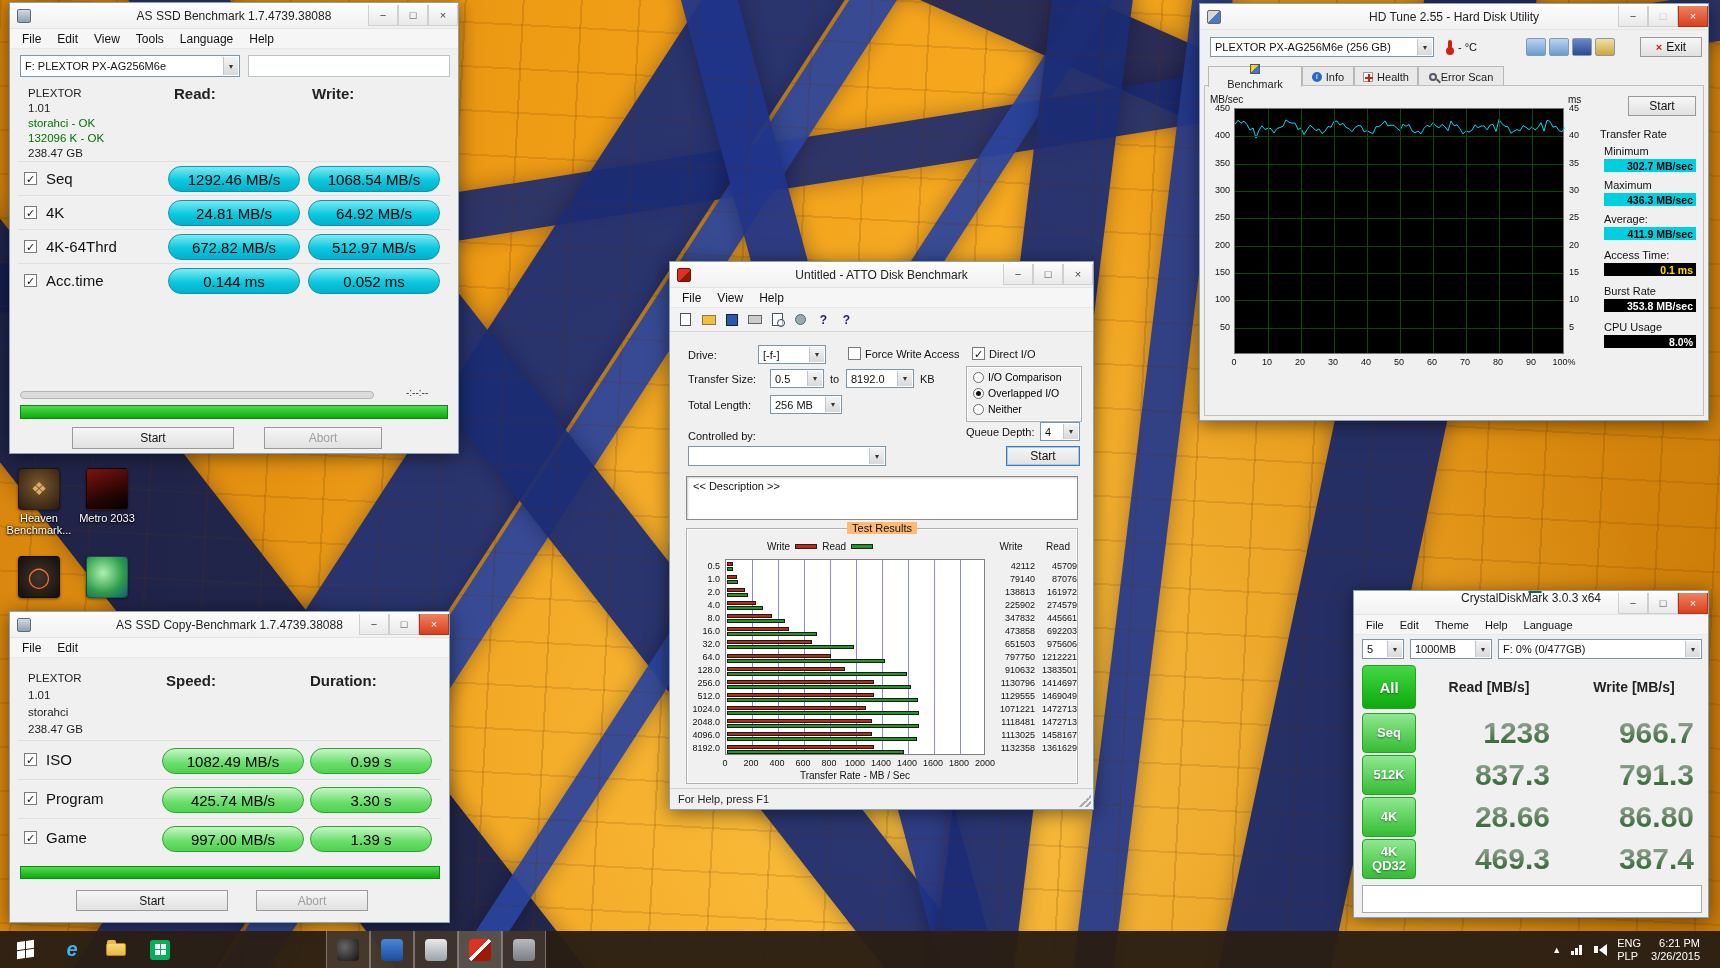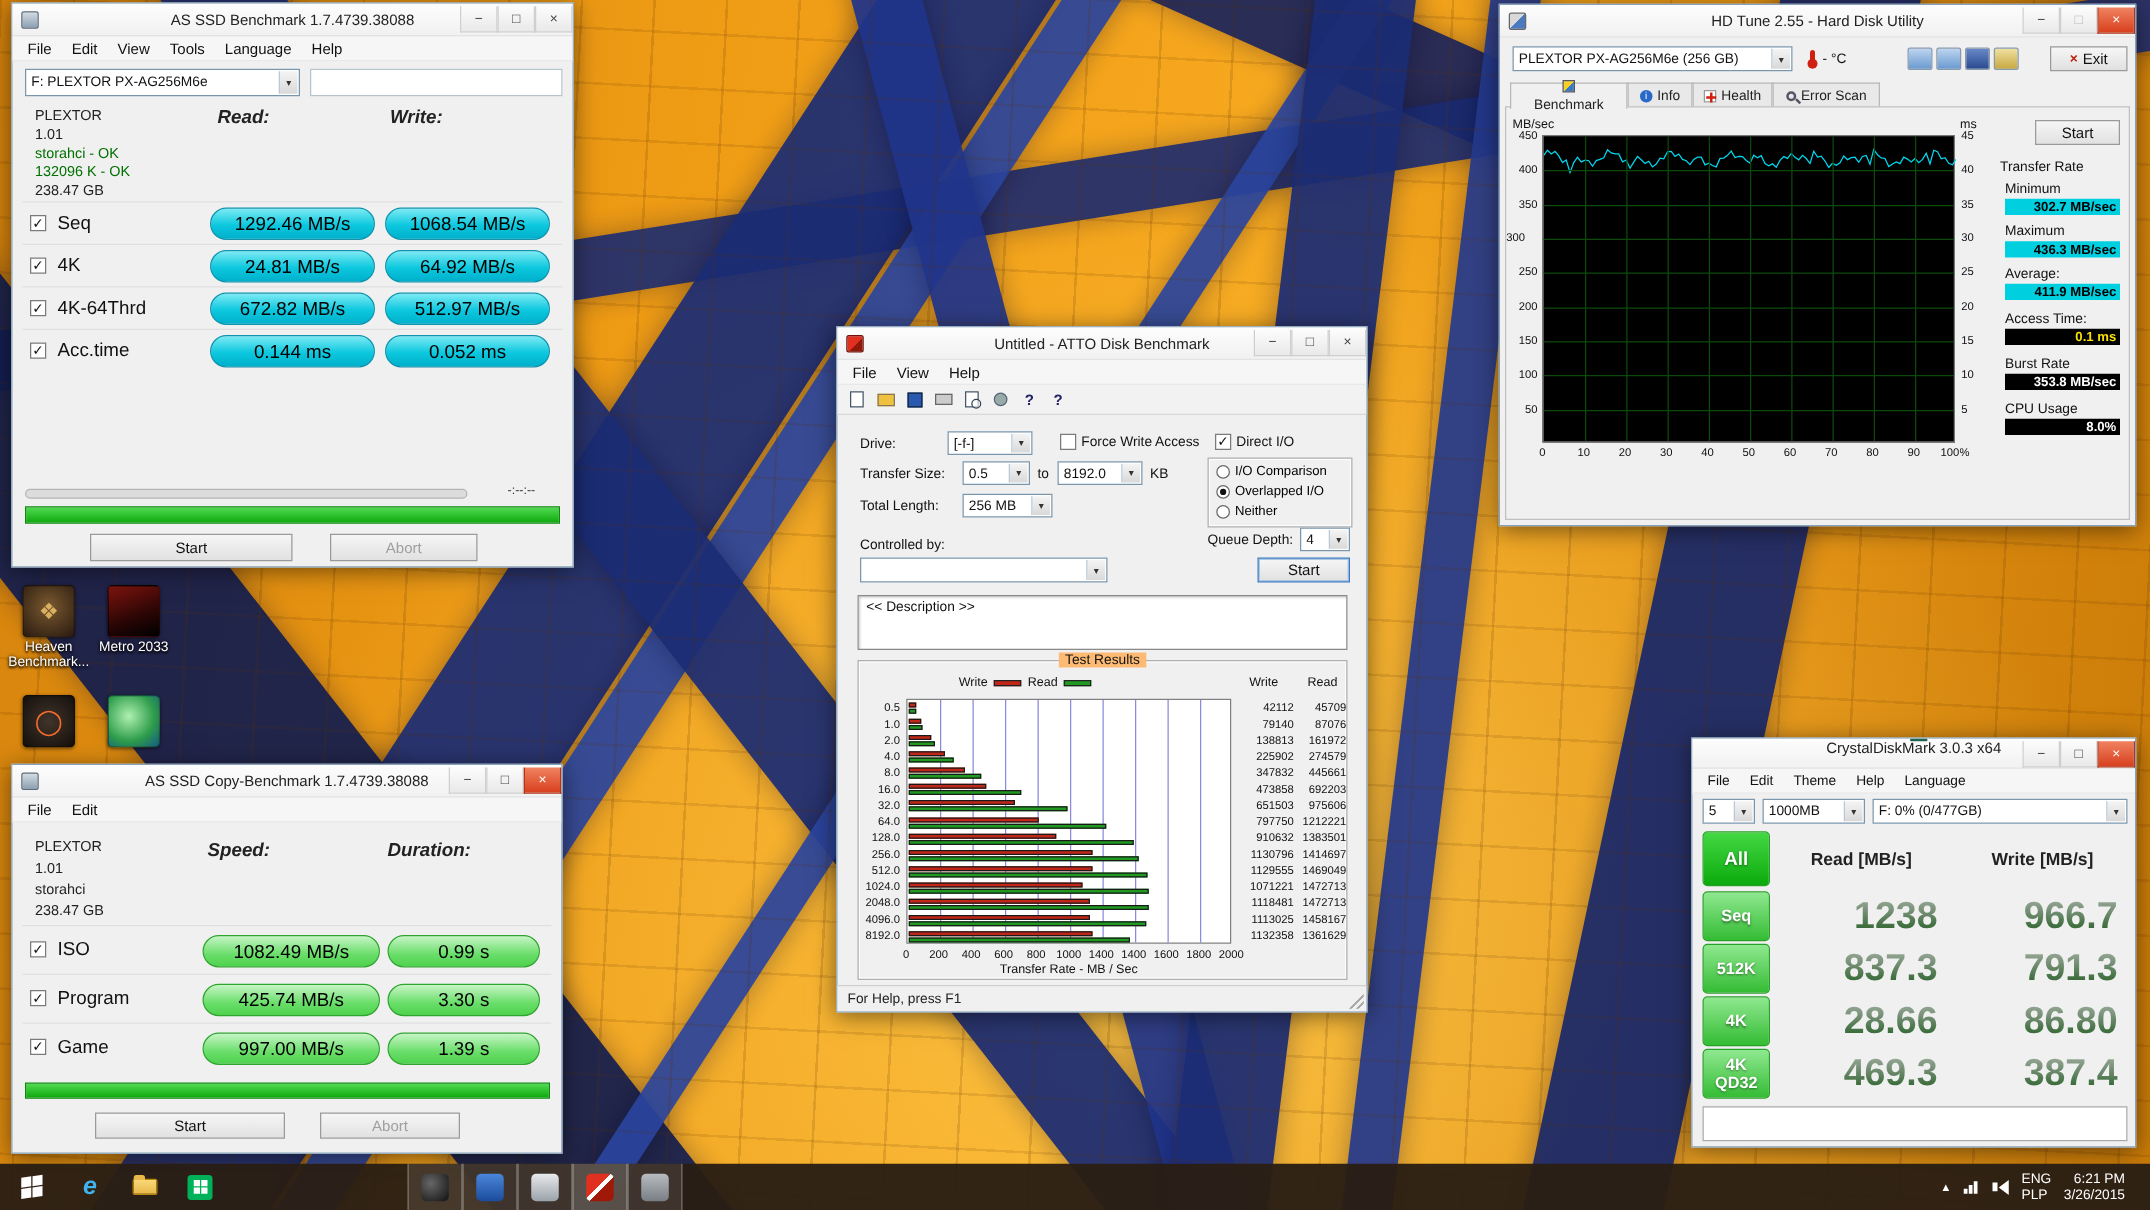--- a/index.html
+++ b/index.html
@@ -50,21 +50,21 @@
 .rad{width:11px;height:11px;border:1px solid #6a6a6a;border-radius:50%;background:#fff;flex:none;}
 .rad.sel::after{content:'';display:block;width:5px;height:5px;margin:2px;border-radius:50%;background:#111;}
 .pill{position:absolute;border-radius:13px;display:flex;align-items:center;justify-content:center;font-size:15px;color:#000;}
 .pill.cyan{background:linear-gradient(#7deaf4,#0cc8de 55%,#00b0cc);border:1px solid #0e94ae;}
 .pill.green{background:linear-gradient(#c6f5c6,#6ade6a 60%,#4ed24e);border:1px solid #2fa42f;}
 .pill span{pointer-events:none;}
 
 
 .arow{position:absolute;left:8px;right:8px;height:34px;border-top:1px solid #e0e0e0;}
 .rlab{font-size:15px;color:#111;}
-.hdr15{position:absolute;font-size:15px;font-weight:bold;color:#222;font-style:italic;}
+.hdr15{position:absolute;font-size:15px;font-weight:bold;color:#222;}
 .inf{position:absolute;font-size:11.5px;color:#222;}
 .inf.ok{color:#007000;}
 .track{position:absolute;height:8px;background:#dcdcdc;border:1px solid #b5b5b5;border-radius:4px;}
 .gbar{position:absolute;height:14px;background:linear-gradient(#52da52,#0daa0d);border:1px solid #0a8a0a;}
 
 
 .tab{position:absolute;top:62px;height:20px;background:#e9e9e9;border:1px solid #b8b8b8;border-bottom:none;display:flex;align-items:center;justify-content:center;gap:4px;font-size:11px;color:#222;}
 .tab.sel{background:#f0f0f0;height:21px;z-index:3;}
 .page{position:absolute;left:4px;right:4px;top:81px;bottom:4px;border:1px solid #c0c0c0;background:#f0f0f0;}
 #hd-plot{position:absolute;left:34px;top:104px;width:330px;height:246px;background:#000;border:1px solid #777;}
@@ -387,21 +387,21 @@
   <div class="page"></div>
 
   <span class="axlab" style="left:10px;top:90px;">MB/sec</span>
   <span class="axlab" style="left:368px;top:90px;">ms</span>
   <div class="btn" style="left:428px;top:92px;width:68px;height:20px;">Start</div>
 
   <div id="hd-yticks" class="abs" style="left:4px;top:104px;width:28px;height:246px;">
       <div class="tick" style="top: -5px; right: 2px;">450</div>
       <div class="tick" style="top: 22.3px; right: 2px;">400</div>
       <div class="tick" style="top: 49.7px; right: 2px;">350</div>
-      <div class="tick" style="top: 77px; right: 12px; margin-left: 12px;">300</div>
+      <div class="tick" style="top: 77px; right: 2px; margin-left: 12px;">300</div>
       <div class="tick" style="top: 104.3px; right: 2px;">250</div>
       <div class="tick" style="top: 131.7px; right: 2px;">200</div>
       <div class="tick" style="top: 159px; right: 2px;">150</div>
       <div class="tick" style="top: 186.3px; right: 2px;">100</div>
       <div class="tick" style="top: 213.7px; right: 2px;">50</div>
     </div>
   <div id="hd-plot">
     <svg width="330" height="246" style="position:absolute;left:0;top:0;">
       <polyline id="hd-line" fill="none" stroke="#00d8f0" stroke-width="1" points="0.0,15.3 3.0,11.2 6.0,14.2 9.0,12.1 12.0,15.7 15.0,21.1 18.0,19.0 21.0,29.1 24.0,21.1 27.0,16.8 30.0,20.5 33.0,19.1 36.0,19.6 39.0,24.0 42.0,19.5 45.0,18.5 48.0,17.2 51.0,10.8 54.0,13.3 57.0,14.1 60.0,14.1 63.0,20.5 66.0,19.0 69.0,25.6 72.0,20.7 75.0,16.2 78.0,18.8 81.0,21.7 84.0,20.0 87.0,24.5 90.0,22.2 93.0,17.5 96.0,18.1 99.0,12.4 102.0,12.1 105.0,16.1 108.0,14.2 111.0,18.5 114.0,19.6 117.0,22.7 120.0,18.5 123.0,16.7 126.0,16.7 129.0,22.9 132.0,21.6 135.0,23.4 138.0,24.5 141.0,17.7 144.0,17.5 147.0,15.3 150.0,11.9 153.0,17.0 156.0,16.2 159.0,16.3 162.0,19.4 165.0,21.5 168.0,15.2 171.0,17.3 174.0,15.5 177.0,21.9 180.0,23.7 183.0,22.1 186.0,24.8 189.0,19.3 192.0,16.3 195.0,17.7 198.0,13.7 201.0,16.9 204.0,18.9 207.0,15.3 210.0,17.8 213.0,21.8 216.0,12.0 219.0,16.7 222.0,15.9 225.0,19.8 228.0,24.9 231.0,21.7 234.0,23.2 237.0,21.2 240.0,15.8 243.0,18.7 246.0,17.1 249.0,16.8 252.0,20.8 255.0,16.2 258.0,15.4 261.0,22.5 264.0,10.5 267.0,14.8 270.0,17.3 273.0,17.8 276.0,24.2 279.0,22.2 282.0,20.5 285.0,21.9 288.0,16.7 291.0,18.3 294.0,20.6 297.0,17.8 300.0,21.1 303.0,18.5 306.0,13.6 309.0,22.2 312.0,11.2 315.0,12.4 318.0,18.1 321.0,17.2 324.0,21.6 327.0,22.8 330.0,18.3"></polyline>
     </svg>

